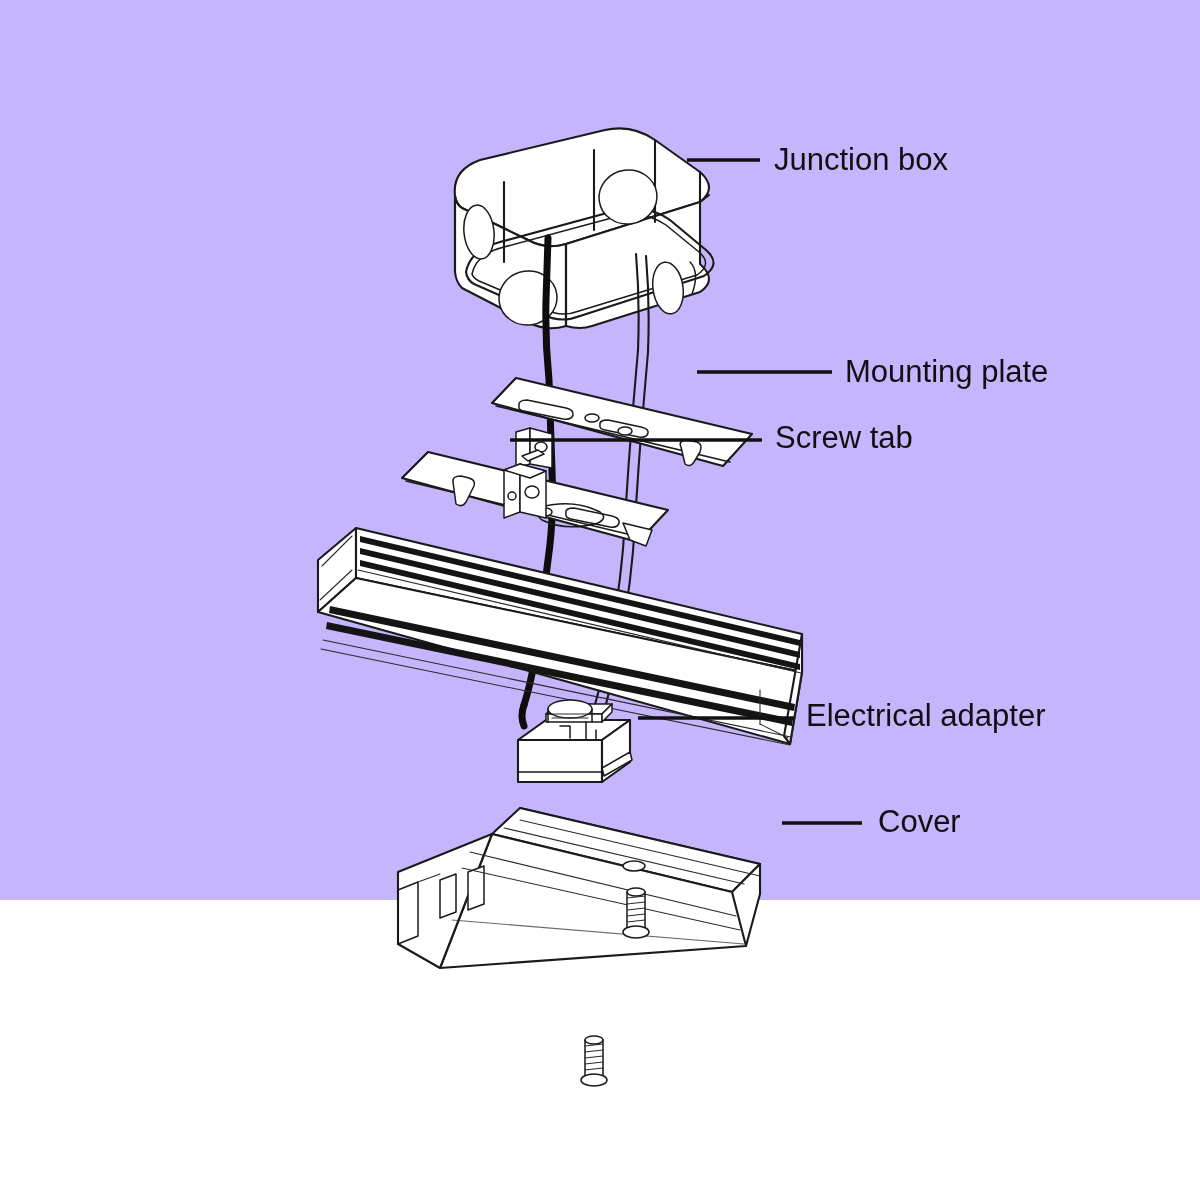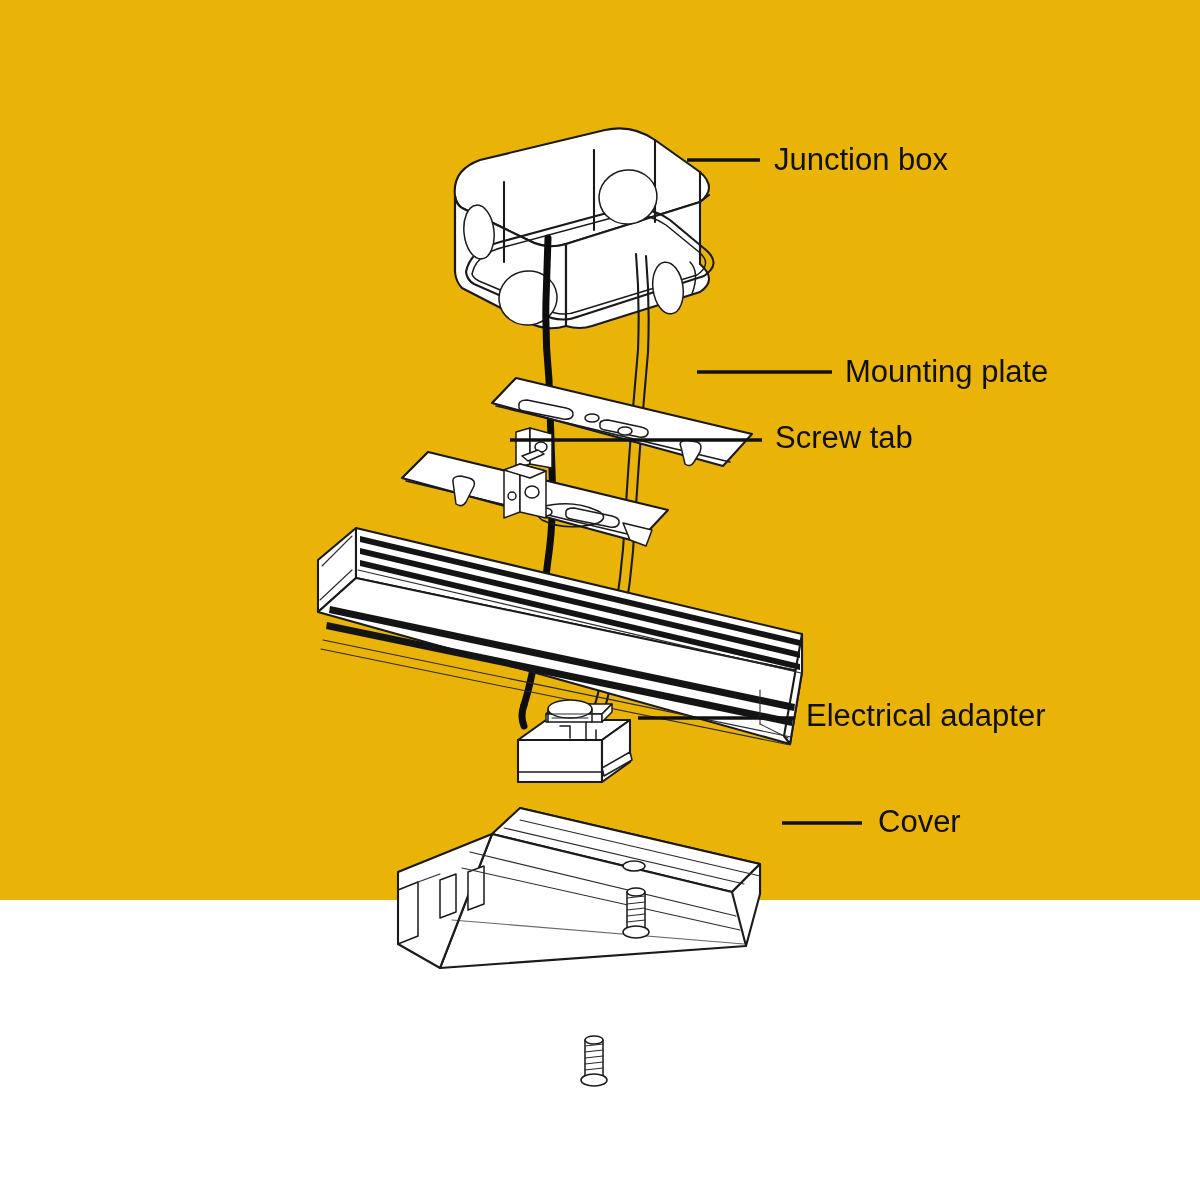--- a/index.html
+++ b/index.html
@@ -11,21 +11,21 @@
   body {
     width: 1200px;
     height: 1200px;
     font-family: "Liberation Sans", sans-serif;
     overflow: hidden;
   }
   #diagram-root {
     position: relative;
     width: 1200px;
     height: 900px;
-    background: #eab308;
+    background: #c4b5fd;
   }
   svg#scene {
     position: absolute;
     top: 0;
     left: 0;
     width: 1200px;
     height: 1200px;
     display: block;
   }
   .callout-text {

